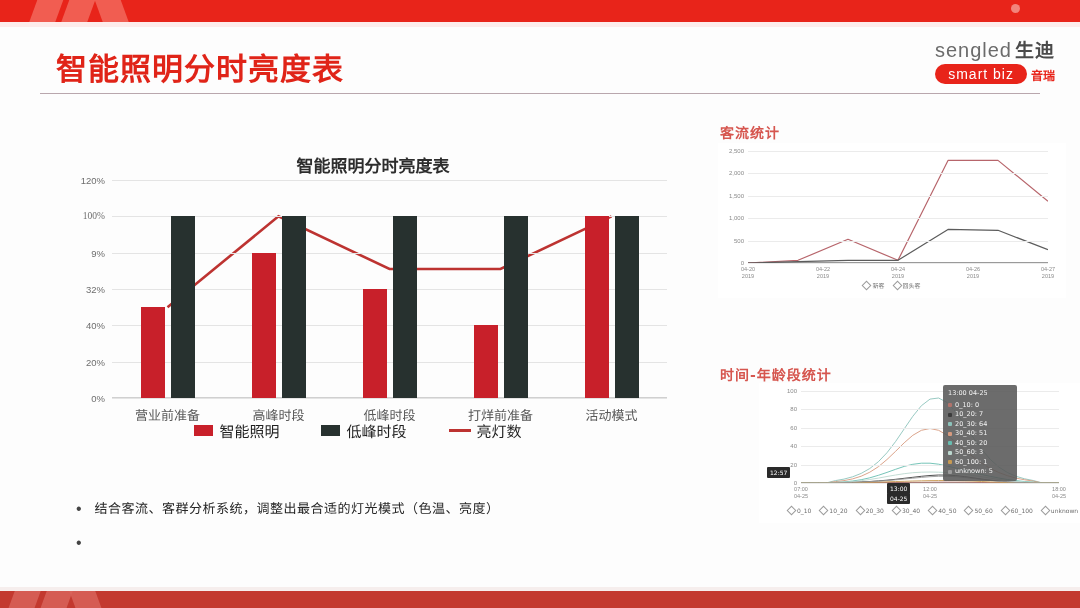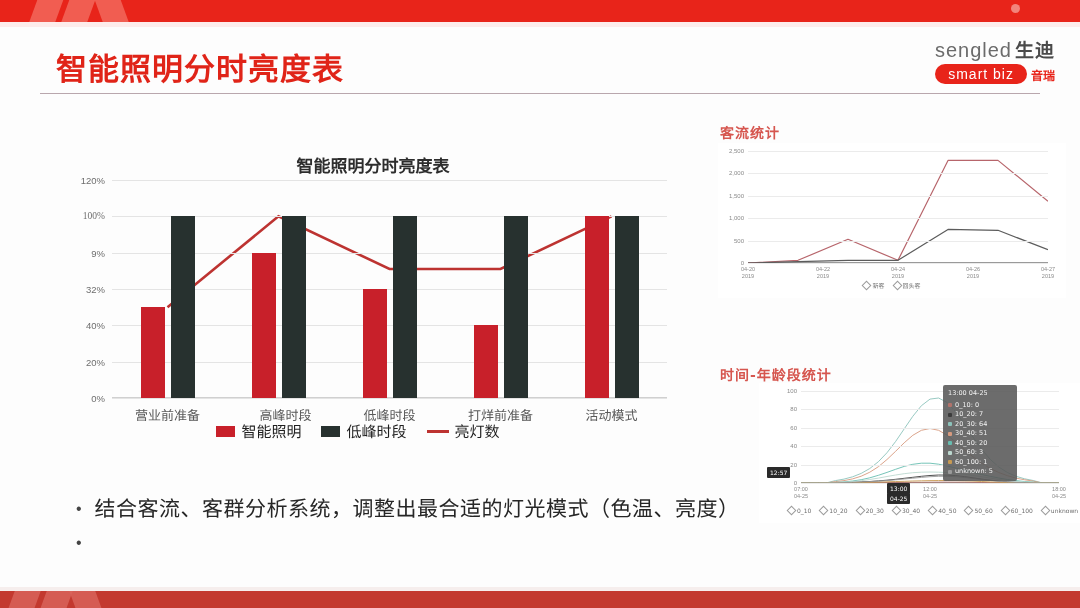--- a/index.html
+++ b/index.html
@@ -63,36 +63,36 @@
   .bar{position:absolute;bottom:0;}
   .bar.smart{background:#c8202a;}
   .bar.trad{background:#27312f;}
   .xlab{position:absolute;top:100%;margin-top:7px;font-size:13px;color:#595959;
         transform:translateX(-50%);white-space:nowrap;
         font-family:"DejaVu Sans","Liberation Sans",sans-serif;}
   .lamp-svg{position:absolute;left:0;top:0;width:100%;height:100%;overflow:visible;}
 
   .mc-legend{
     position:absolute;left:0;top:268px;width:632px;
-    display:flex;justify-content:center;align-items:center;gap:20px;
+    display:flex;justify-content:center;align-items:center;gap:42px;
     font-size:15px;color:#1f1f1f;
-    font-family:Liberation Mono, monospace;
+    font-family:Liberation Sans, sans-serif;
   }
   .mc-legend .item{display:flex;align-items:center;gap:6px;}
   .sw{width:19px;height:11px;display:inline-block;}
   .sw.red{background:#c8202a;}
   .sw.dark{background:#27312f;}
   .sw.line{height:3px;width:22px;background:#bd3331;}
 
   
   .bullets{position:absolute;left:76px;top:498px;width:660px;}
   .bullet{display:flex;align-items:flex-start;gap:13px;margin-bottom:11px;}
   .bullet .dot{font-size:16px;color:#444;line-height:22px;}
-  .bullet .txt{font-size:21px;color:#262626;line-height:23px;letter-spacing:.5px;
-    font-family:Liberation Serif, serif;}
+  .bullet .txt{font-size:13px;color:#262626;line-height:23px;letter-spacing:.5px;
+    font-family:Liberation Mono, monospace;}
 
   
   .panel-heading{
     position:absolute;font-size:14px;font-weight:bold;color:#d6564f;letter-spacing:1px;
     font-family:"DejaVu Sans","Liberation Sans",sans-serif;
   }
   .h-traffic{left:720px;top:122px;}
   .h-age{left:720px;top:364px;}
 
   .mini{position:absolute;background:#ffffff;}
@@ -188,21 +188,21 @@
           <span class="ylab" style="top: 0px; font-family: Liberation Serif, serif;">100%</span>
         </div>
         <div class="gridline" style="top: 0px;">
           <span class="ylab" style="top: 0px;">120%</span>
         </div>
         <div class="bar smart" style="left: 28.5px; width: 24px; height: 90.8333px;"></div>
         <div class="bar trad" style="left: 58.5px; width: 24px; height: 181.667px;"></div>
         <span class="xlab" style="left: 55.5px;">营业前准备</span>
         <div class="bar smart" style="left: 139.5px; width: 24px; height: 145.333px;"></div>
         <div class="bar trad" style="left: 169.5px; width: 24px; height: 181.667px;"></div>
-        <span class="xlab" style="left: 166.5px; margin-left: 7px;">高峰时段</span>
+        <span class="xlab" style="left: 166.5px;">高峰时段</span>
         <div class="bar smart" style="left: 250.5px; width: 24px; height: 109px;"></div>
         <div class="bar trad" style="left: 280.5px; width: 24px; height: 181.667px;"></div>
         <span class="xlab" style="left: 277.5px;">低峰时段</span>
         <div class="bar smart" style="left: 361.5px; width: 24px; height: 72.6667px;"></div>
         <div class="bar trad" style="left: 391.5px; width: 24px; height: 181.667px;"></div>
         <span class="xlab" style="left: 388.5px;">打烊前准备</span>
         <div class="bar smart" style="left: 472.5px; width: 24px; height: 181.667px;"></div>
         <div class="bar trad" style="left: 502.5px; width: 24px; height: 181.667px;"></div>
         <span class="xlab" style="left: 499.5px;">活动模式</span>
       </div>

